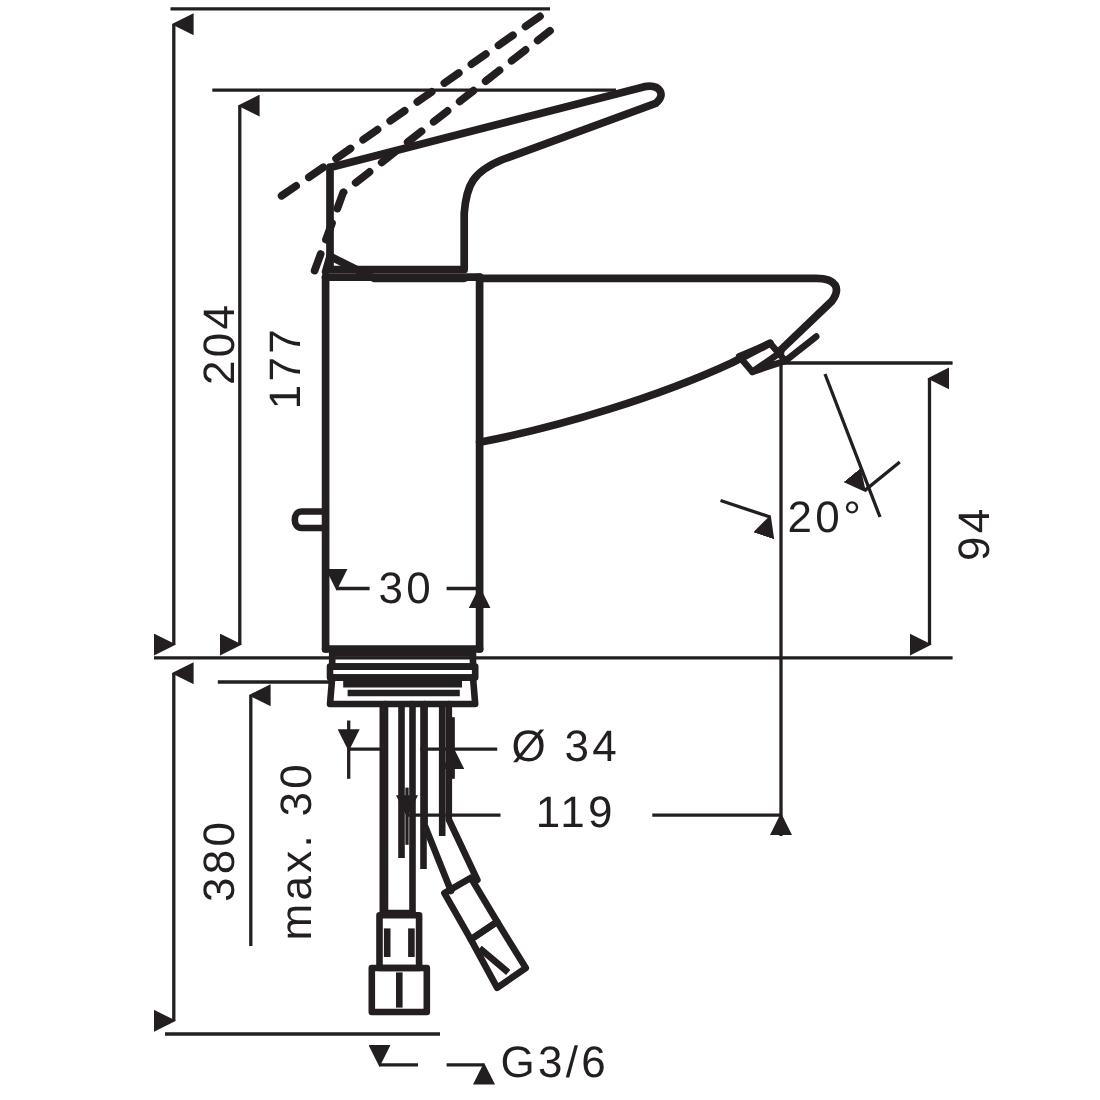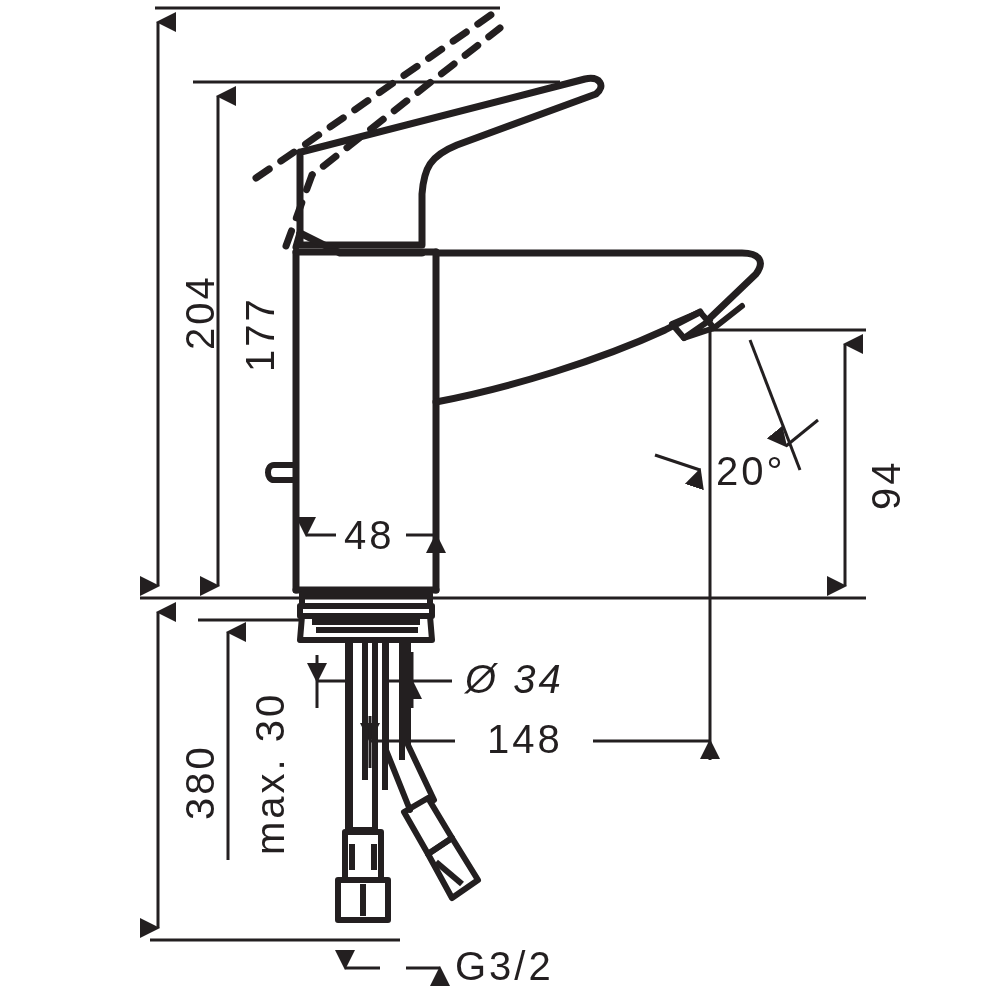--- a/index.html
+++ b/index.html
@@ -199,23 +199,23 @@
   <div class="dimtext vert" style="left:180px;top:350px;">204</div>
 
   <div class="dimtext vert" style="left:240px;top:372px;">177</div>
 
   <div class="dimtext vert" style="left:180px;top:820px;">380</div>
 
   <div class="dimtext vert" style="left:250px;top:855px;">max. 30</div>
 
   <div class="dimtext vert" style="left:866px;top:510px;">94</div>
 
-  <div class="dimtext" style="left:344px;top:515px;">48</div>
-
-  <div class="dimtext" style="left:465px;top:659px;font-style:italic;">Ø 34</div>
-
-  <div class="dimtext" style="left:487px;top:719px;">148</div>
+  <div class="dimtext" style="left:344px;top:515px;">30</div>
+
+  <div class="dimtext" style="left:465px;top:659px;">Ø 34</div>
+
+  <div class="dimtext" style="left:487px;top:719px;">119</div>
 
   <div class="dimtext" style="left:716px;top:451px;">20°</div>
 
-  <div class="dimtext" style="left:455px;top:946px;">G3/2</div>
+  <div class="dimtext" style="left:455px;top:946px;">G3/6</div>
 
 </div>
 
 </body></html>

